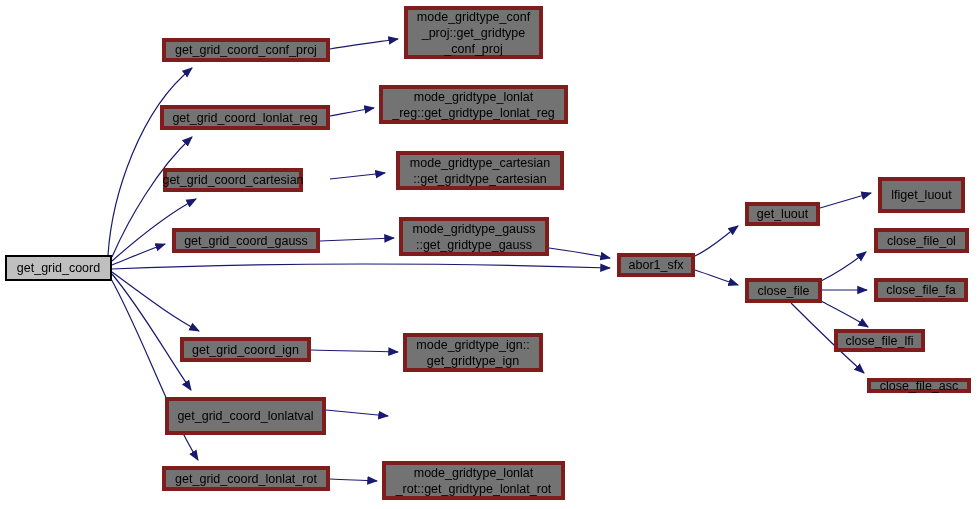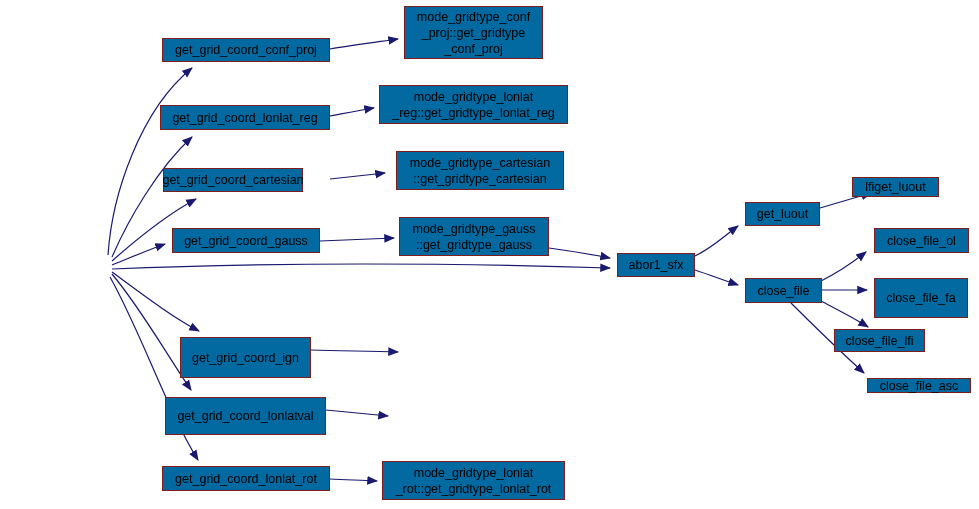--- a/index.html
+++ b/index.html
@@ -7,22 +7,22 @@
     position:relative;
     width:979px; height:509px;
     background:#ffffff;
     font-family:"Liberation Sans", sans-serif;
     overflow:hidden;
   }
   #edges { position:absolute; left:0; top:0; width:979px; height:509px; }
   .node {
     position:absolute;
     box-sizing:border-box;
-    background:#0369a1;
-    border:1px solid #7f1d1d;
+    background:#737373;
+    border:4px solid #7f1d1d;
     color:#000000;
     font-size:12.5px;
     line-height:1.28;
     display:flex;
     align-items:center;
     justify-content:center;
     text-align:center;
     white-space:pre-line;
     cursor:pointer;
     z-index:2;
@@ -64,62 +64,65 @@
       <path d="M695,256 C712,248 723,237 738,226" marker-end="url(#ah)"></path>
       <path d="M695,270 C710,275 723,280 738,285" marker-end="url(#ah)"></path>
       <path d="M820,208 C837,203 854,198 871,193" marker-end="url(#ah)"></path>
       <path d="M821,281 C837,273 852,263 866,252" marker-end="url(#ah)"></path>
       <path d="M822,290 L867,290" marker-end="url(#ah)"></path>
       <path d="M821,301 C838,310 854,318 868,327" marker-end="url(#ah)"></path>
       <path d="M791,303 C817,329 842,353 864,373" marker-end="url(#ah)"></path>
     </g>
   </svg>
 
+  <div class="node main" style="left:5px;top:255px;width:107px;height:26px">get_grid_coord</div>
 
   <div class="node" style="left:162px;top:38px;width:168px;height:24px">get_grid_coord_conf_proj</div>
 
   <div class="node" style="left:160px;top:105px;width:170px;height:25px">get_grid_coord_lonlat_reg</div>
 
   <div class="node" style="left:163px;top:168px;width:140px;height:24px">get_grid_coord_cartesian</div>
 
   <div class="node" style="left:172px;top:228px;width:148px;height:25px">get_grid_coord_gauss</div>
 
-  <div class="node" style="left:180px;top:337px;width:131px;height:41px">get_grid_coord_ign</div>
+  <div class="node" style="left:180px;top:337px;width:131px;height:25px">get_grid_coord_ign</div>
 
   <div class="node" style="left:165px;top:397px;width:161px;height:38px">get_grid_coord_lonlatval</div>
 
   <div class="node" style="left:162px;top:466px;width:168px;height:25px">get_grid_coord_lonlat_rot</div>
 
   <div class="node" style="left:404px;top:6px;width:139px;height:53px">mode_gridtype_conf
 _proj::get_gridtype
 _conf_proj</div>
 
   <div class="node" style="left:379px;top:85px;width:189px;height:39px">mode_gridtype_lonlat
 _reg::get_gridtype_lonlat_reg</div>
 
   <div class="node" style="left:396px;top:151px;width:168px;height:39px">mode_gridtype_cartesian
 ::get_gridtype_cartesian</div>
 
   <div class="node" style="left:399px;top:217px;width:150px;height:39px">mode_gridtype_gauss
 ::get_gridtype_gauss</div>
 
+  <div class="node" style="left:403px;top:333px;width:140px;height:39px">mode_gridtype_ign::
+get_gridtype_ign</div>
 
 
   <div class="node" style="left:382px;top:461px;width:183px;height:39px">mode_gridtype_lonlat
 _rot::get_gridtype_lonlat_rot</div>
 
   <div class="node" style="left:617px;top:253px;width:78px;height:24px">abor1_sfx</div>
 
   <div class="node" style="left:745px;top:202px;width:75px;height:24px">get_luout</div>
 
-  <div class="node" style="left:852px;top:177px;width:87px;height:20px">lfiget_luout</div>
+  <div class="node" style="left:878px;top:177px;width:87px;height:36px">lfiget_luout</div>
 
   <div class="node" style="left:874px;top:228px;width:95px;height:25px">close_file_ol</div>
 
   <div class="node" style="left:745px;top:278px;width:77px;height:25px">close_file</div>
 
-  <div class="node" style="left:874px;top:278px;width:94px;height:40px">close_file_fa</div>
+  <div class="node" style="left:874px;top:278px;width:94px;height:24px">close_file_fa</div>
 
   <div class="node" style="left:834px;top:329px;width:91px;height:23px">close_file_lfi</div>
 
   <div class="node" style="left:867px;top:378px;width:104px;height:15px">close_file_asc</div>
 
 </div>
 
 </body></html>

